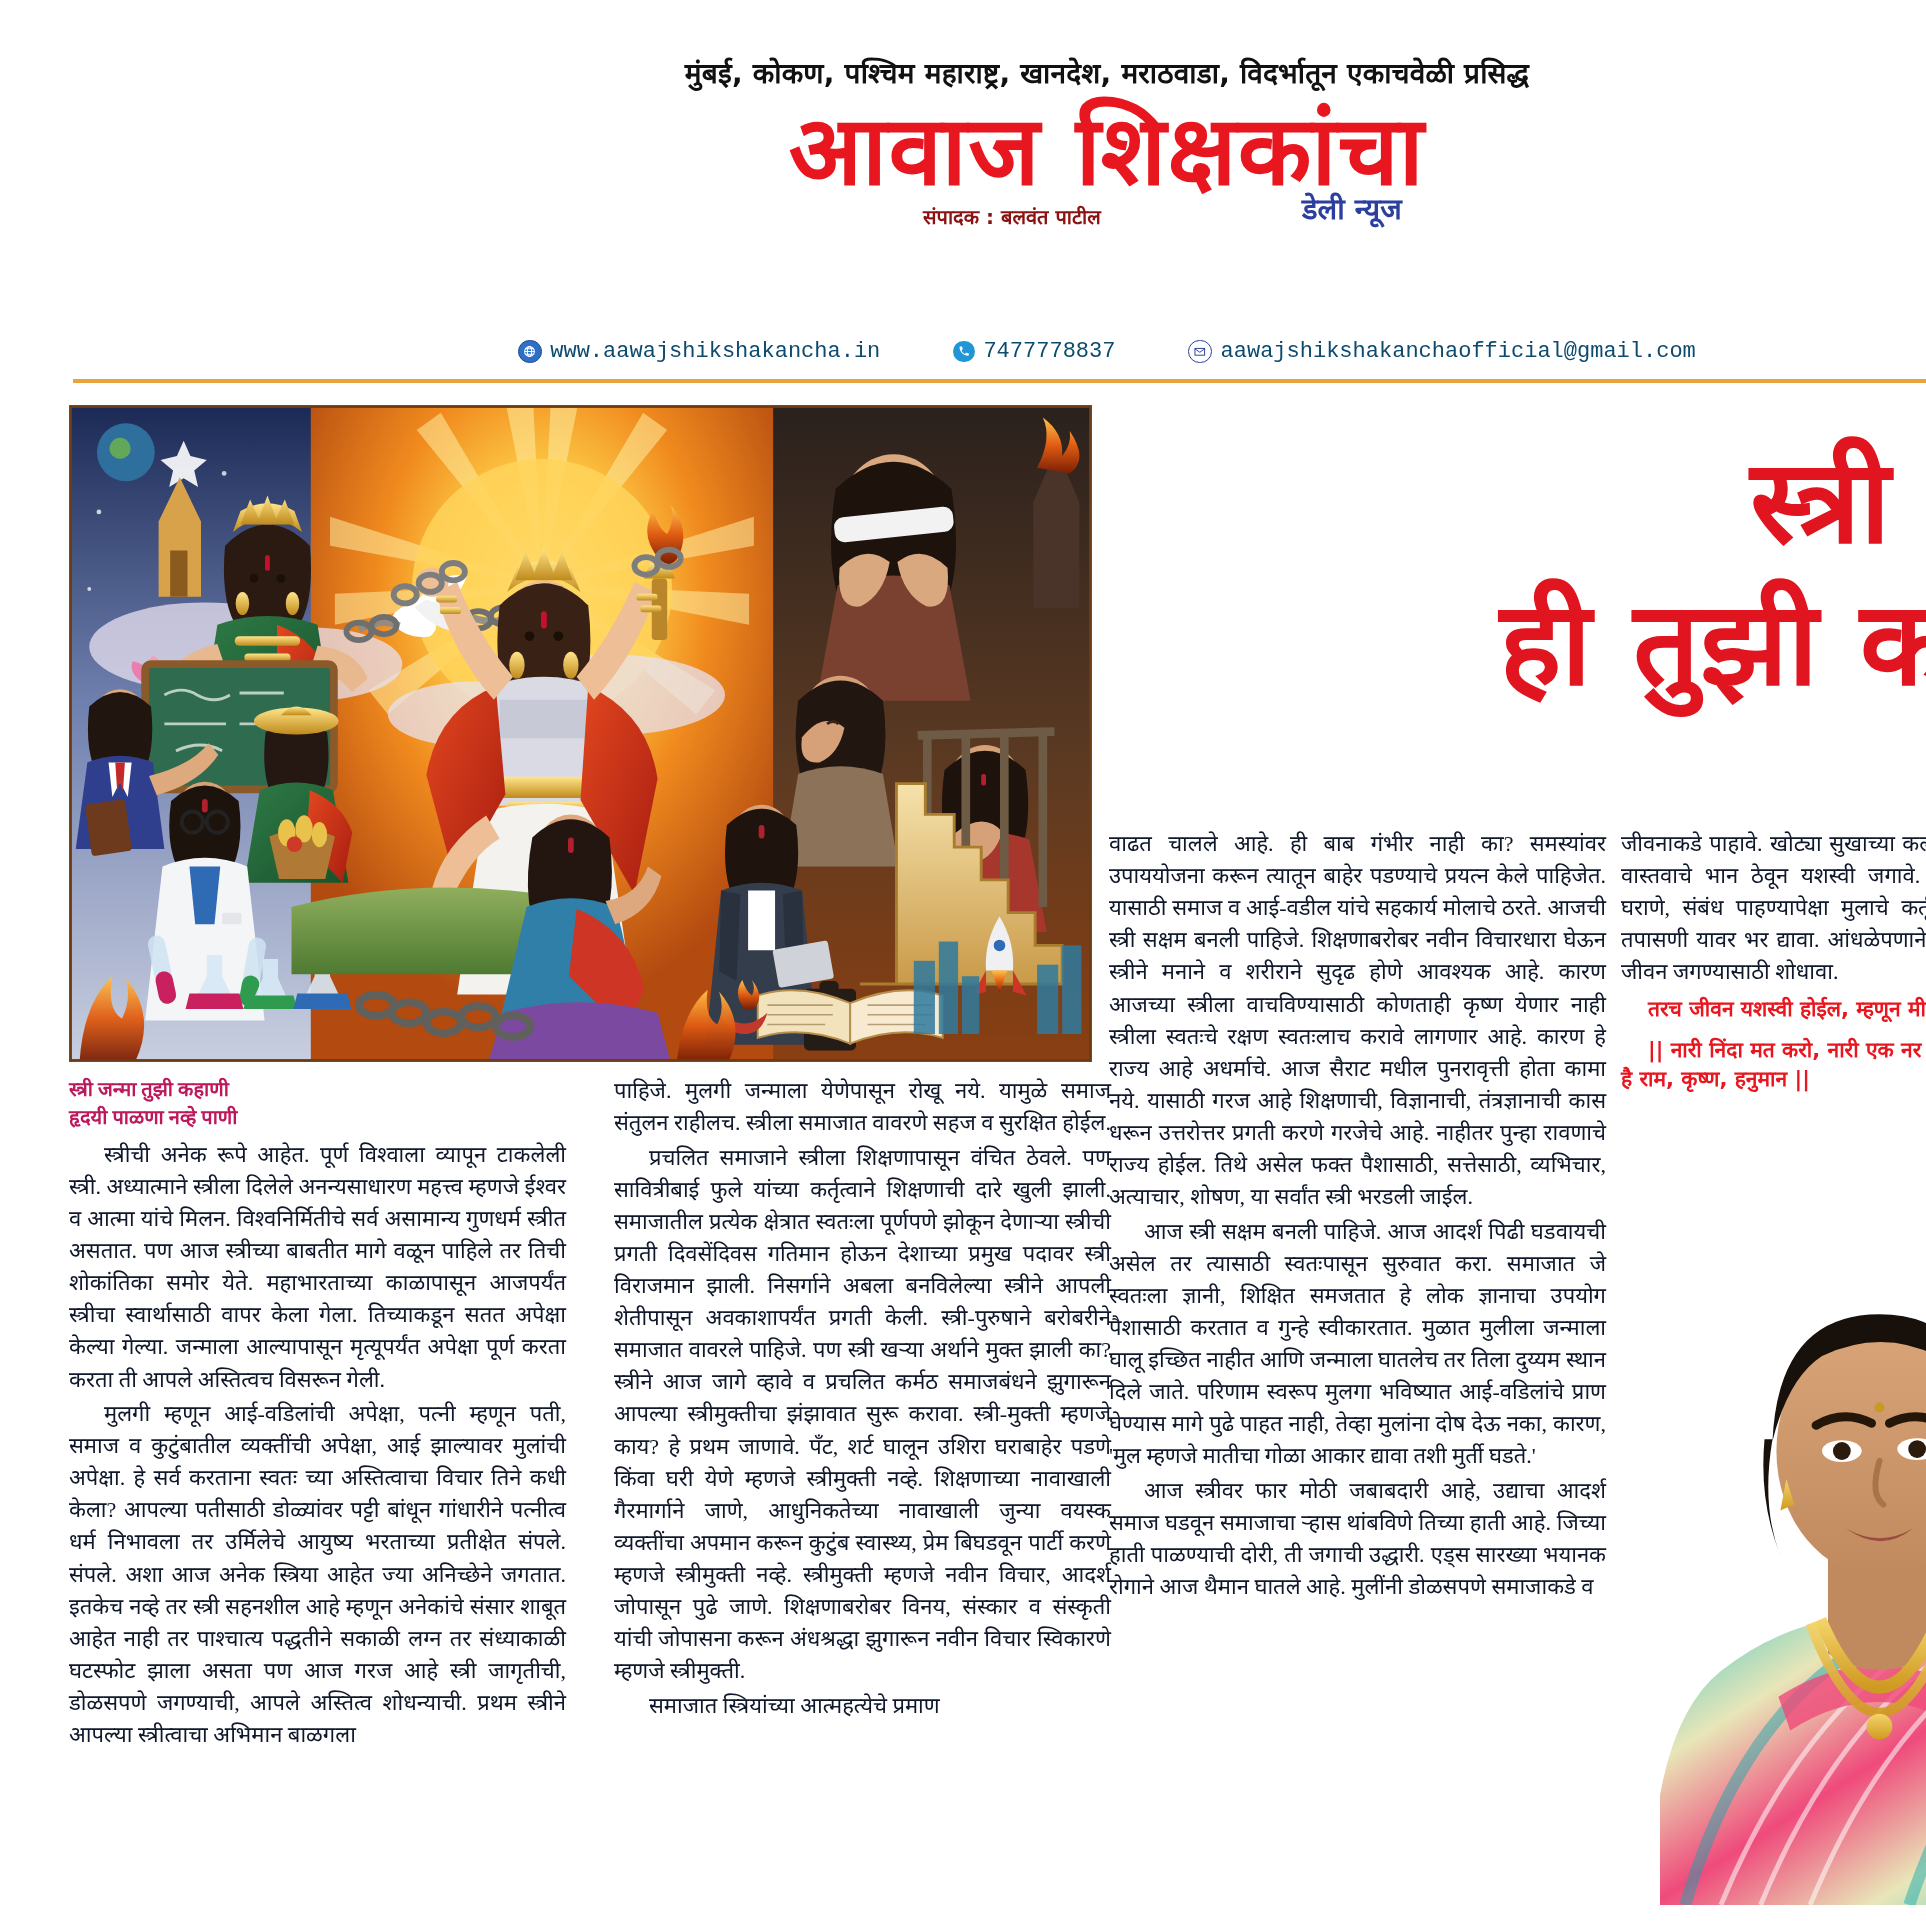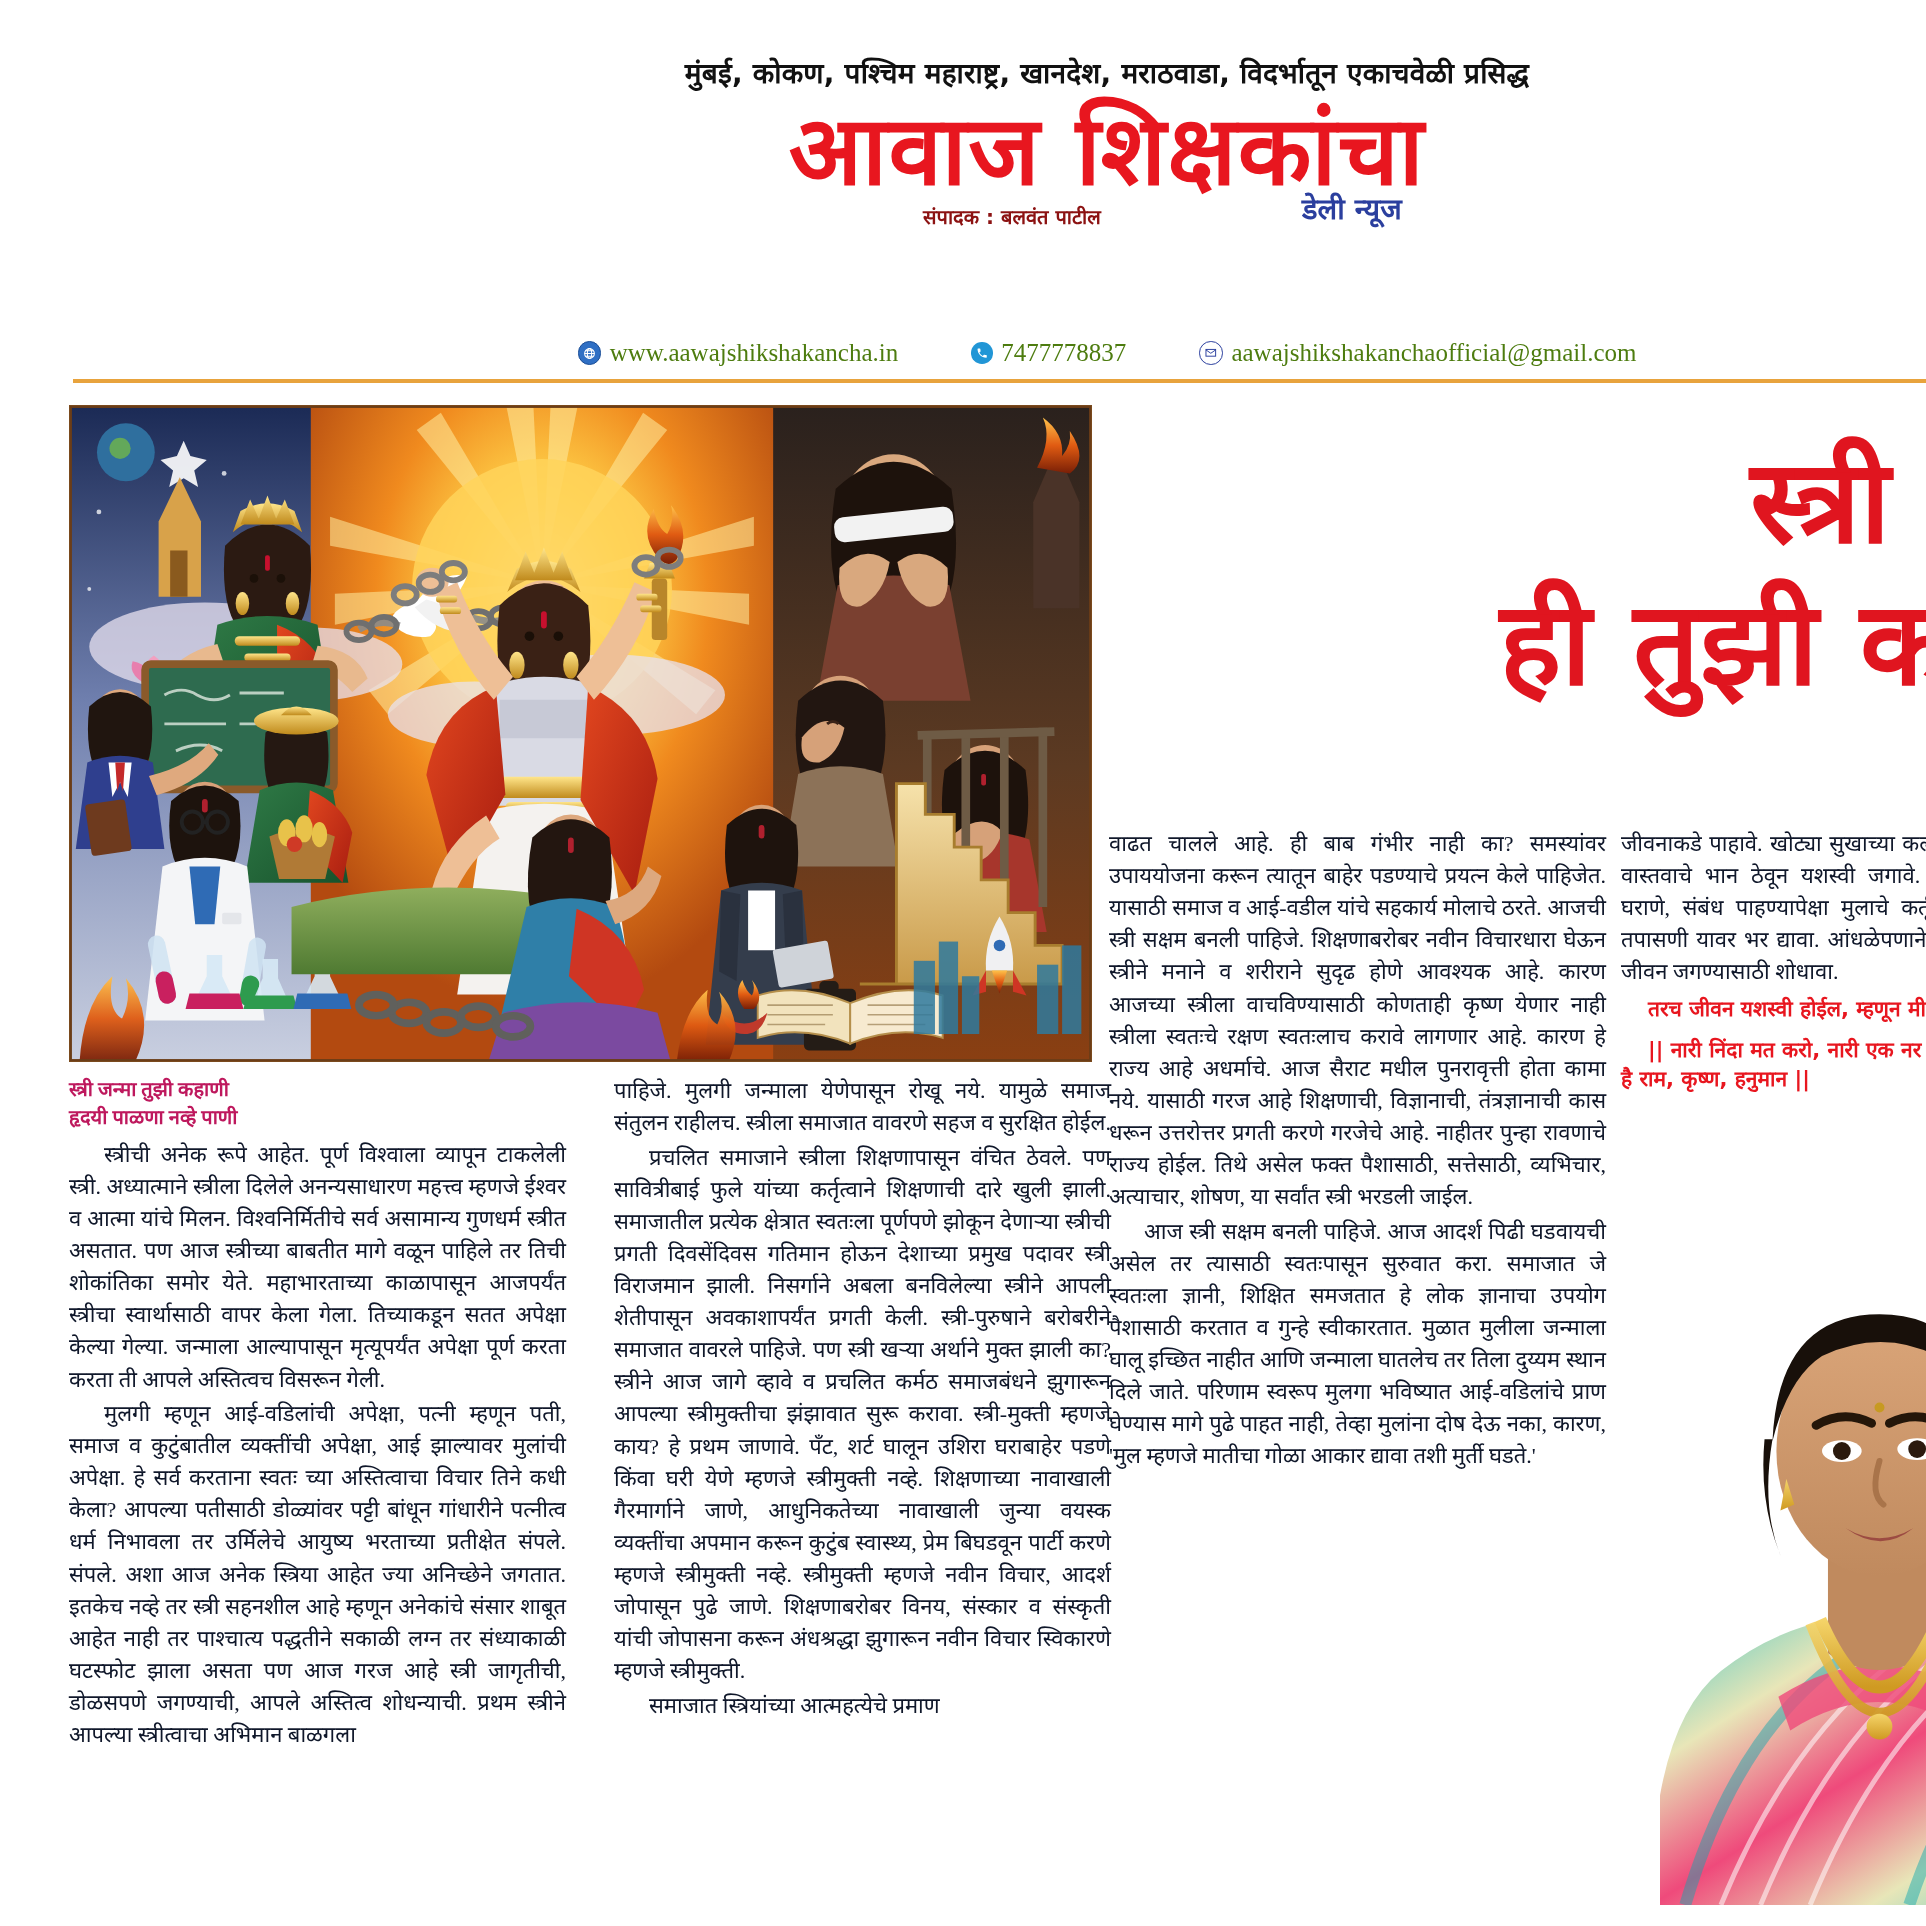--- a/index.html
+++ b/index.html
@@ -34,22 +34,22 @@
     position:absolute;left:1302px;top:-13px;
     font-family:"DejaVu Sans","Liberation Sans",sans-serif;
     font-weight:700;font-size:29px;color:#2b3f9e;white-space:nowrap;text-align:right;
   }
   .contact-row{
     position:absolute;left:0;top:339px;width:2214px;
     display:flex;justify-content:center;align-items:center;gap:73px;
   }
   .contact-item{display:flex;align-items:center;gap:8.5px;}
   .contact-item span.txt{
-    font-family:Liberation Serif, serif;
-    font-size:25px;color:#4d7c0f;white-space:nowrap;
+    font-family:Liberation Mono, monospace;
+    font-size:22px;color:#0c4a6e;white-space:nowrap;
   }
   .cicon{width:21.6px;height:21.6px;border-radius:50%;flex:0 0 auto;
     display:flex;align-items:center;justify-content:center;color:#fff;font-size:11.6px;
     font-family:"DejaVu Sans",sans-serif;}
   .cicon.web{background:#2f6fc4;border:1.2px solid #1a4d96;}
   .cicon.phone{background:#2196d6;}
   .cicon.mail{background:#fff;border:1.5px solid #2b3f9e;color:#2b3f9e;}
 
   
   .mast-rule{position:absolute;left:73px;top:379px;width:2069px;height:3.5px;background:#e8a33d;}
@@ -543,20 +543,21 @@
 
     <div class="col c2">
       <p class="body noind">पाहिजे. मुलगी जन्माला येणेपासून रोखू नये. यामुळे समाज संतुलन राहीलच. स्त्रीला समाजात वावरणे सहज व सुरक्षित होईल.</p>
       <p class="body">प्रचलित समाजाने स्त्रीला शिक्षणापासून वंचित ठेवले. पण सावित्रीबाई फुले यांच्या कर्तृत्वाने शिक्षणाची दारे खुली झाली. समाजातील प्रत्येक क्षेत्रात स्वतःला पूर्णपणे झोकून देणाऱ्या स्त्रीची प्रगती दिवसेंदिवस गतिमान होऊन देशाच्या प्रमुख पदावर स्त्री विराजमान झाली. निसर्गाने अबला बनविलेल्या स्त्रीने आपली शेतीपासून अवकाशापर्यंत प्रगती केली. स्त्री-पुरुषाने बरोबरीने समाजात वावरले पाहिजे. पण स्त्री खऱ्या अर्थाने मुक्त झाली का? स्त्रीने आज जागे व्हावे व प्रचलित कर्मठ समाजबंधने झुगारून आपल्या स्त्रीमुक्तीचा झंझावात सुरू करावा. स्त्री-मुक्ती म्हणजे काय? हे प्रथम जाणावे. पँट, शर्ट घालून उशिरा घराबाहेर पडणे किंवा घरी येणे म्हणजे स्त्रीमुक्ती नव्हे. शिक्षणाच्या नावाखाली गैरमार्गाने जाणे, आधुनिकतेच्या नावाखाली जुन्या वयस्क व्यक्तींचा अपमान करून कुटुंब स्वास्थ्य, प्रेम बिघडवून पार्टी करणे म्हणजे स्त्रीमुक्ती नव्हे. स्त्रीमुक्ती म्हणजे नवीन विचार, आदर्श जोपासून पुढे जाणे. शिक्षणाबरोबर विनय, संस्कार व संस्कृती यांची जोपासना करून अंधश्रद्धा झुगारून नवीन विचार स्विकारणे म्हणजे स्त्रीमुक्ती.</p>
       <p class="body">समाजात स्त्रियांच्या आत्महत्येचे प्रमाण</p>
     </div>
 
     <div class="col c3">
       <p class="body noind">वाढत चालले आहे. ही बाब गंभीर नाही का? समस्यांवर उपाययोजना करून त्यातून बाहेर पडण्याचे प्रयत्न केले पाहिजेत. यासाठी समाज व आई-वडील यांचे सहकार्य मोलाचे ठरते. आजची स्त्री सक्षम बनली पाहिजे. शिक्षणाबरोबर नवीन विचारधारा घेऊन स्त्रीने मनाने व शरीराने सुदृढ होणे आवश्यक आहे. कारण आजच्या स्त्रीला वाचविण्यासाठी कोणताही कृष्ण येणार नाही स्त्रीला स्वतःचे रक्षण स्वतःलाच करावे लागणार आहे. कारण हे राज्य आहे अधर्माचे. आज सैराट मधील पुनरावृत्ती होता कामा नये. यासाठी गरज आहे शिक्षणाची, विज्ञानाची, तंत्रज्ञानाची कास धरून उत्तरोत्तर प्रगती करणे गरजेचे आहे. नाहीतर पुन्हा रावणाचे राज्य होईल. तिथे असेल फक्त पैशासाठी, सत्तेसाठी, व्यभिचार, अत्याचार, शोषण, या सर्वांत स्त्री भरडली जाईल.</p>
       <p class="body">आज स्त्री सक्षम बनली पाहिजे. आज आदर्श पिढी घडवायची असेल तर त्यासाठी स्वतःपासून सुरुवात करा. समाजात जे स्वतःला ज्ञानी, शिक्षित समजतात हे लोक ज्ञानाचा उपयोग पैशासाठी करतात व गुन्हे स्वीकारतात. मुळात मुलीला जन्माला घालू इच्छित नाहीत आणि जन्माला घातलेच तर तिला दुय्यम स्थान दिले जाते. परिणाम स्वरूप मुलगा भविष्यात आई-वडिलांचे प्राण घेण्यास मागे पुढे पाहत नाही, तेव्हा मुलांना दोष देऊ नका, कारण, 'मुल म्हणजे मातीचा गोळा आकार द्यावा तशी मुर्ती घडते.'</p>
+      <p class="body">आज स्त्रीवर फार मोठी जबाबदारी आहे, उद्याचा आदर्श समाज घडवून समाजाचा ऱ्हास थांबविणे तिच्या हाती आहे. जिच्या हाती पाळण्याची दोरी, ती जगाची उद्धारी. एड्स सारख्या भयानक रोगाने आज थैमान घातले आहे. मुलींनी डोळसपणे समाजाकडे व</p>
     </div>
 
     <div class="col c4">
       <p class="body noind">जीवनाकडे पाहावे. खोट्या सुखाच्या कल्पनेत रममाण होण्यापेक्षा वास्तवाचे भान ठेवून यशस्वी जगावे. लग्नाच्या वेळी पत्रिका, घराणे, संबंध पाहण्यापेक्षा मुलाचे कर्तृत्व, नीतिमूल्य, वैद्यकीय तपासणी यावर भर द्यावा. आंधळेपणाने प्रेम न करता डोळसपणे जीवन जगण्यासाठी शोधावा.</p>
       <p class="redquote">तरच जीवन यशस्वी होईल, म्हणून मी असे म्हणेन.</p>
       <p class="redquote second">|| नारी निंदा मत करो, नारी एक नर की खाण जिससे पैदा हुए है राम, कृष्ण, हनुमान ||</p>
     </div>
 
   </div>
 

